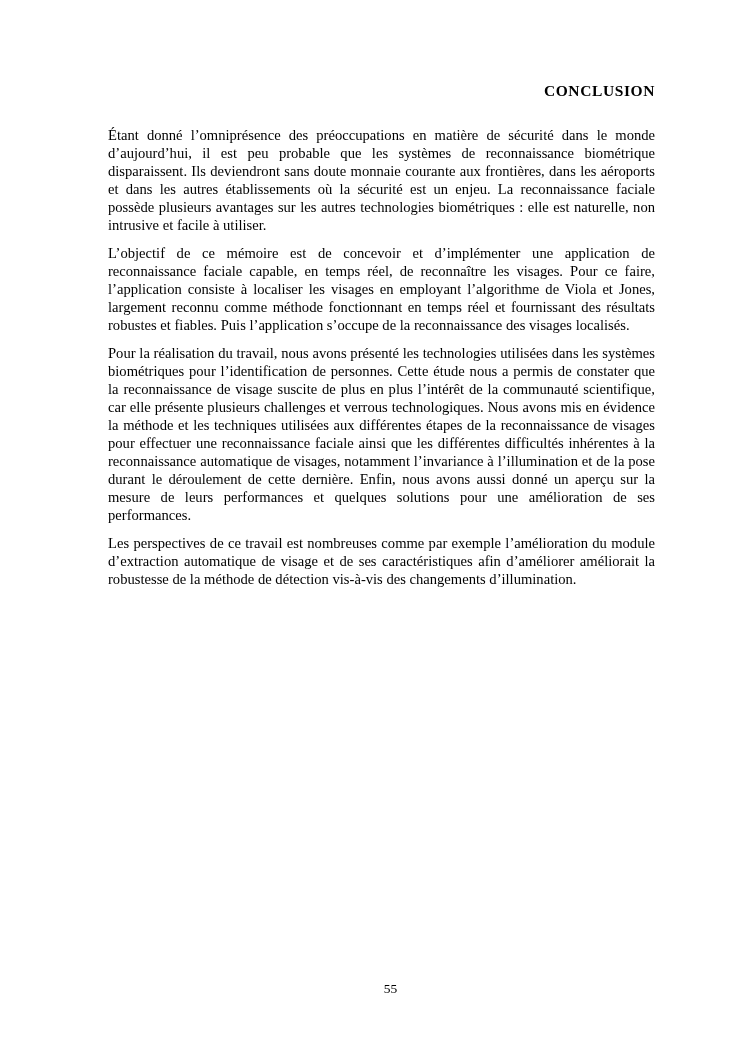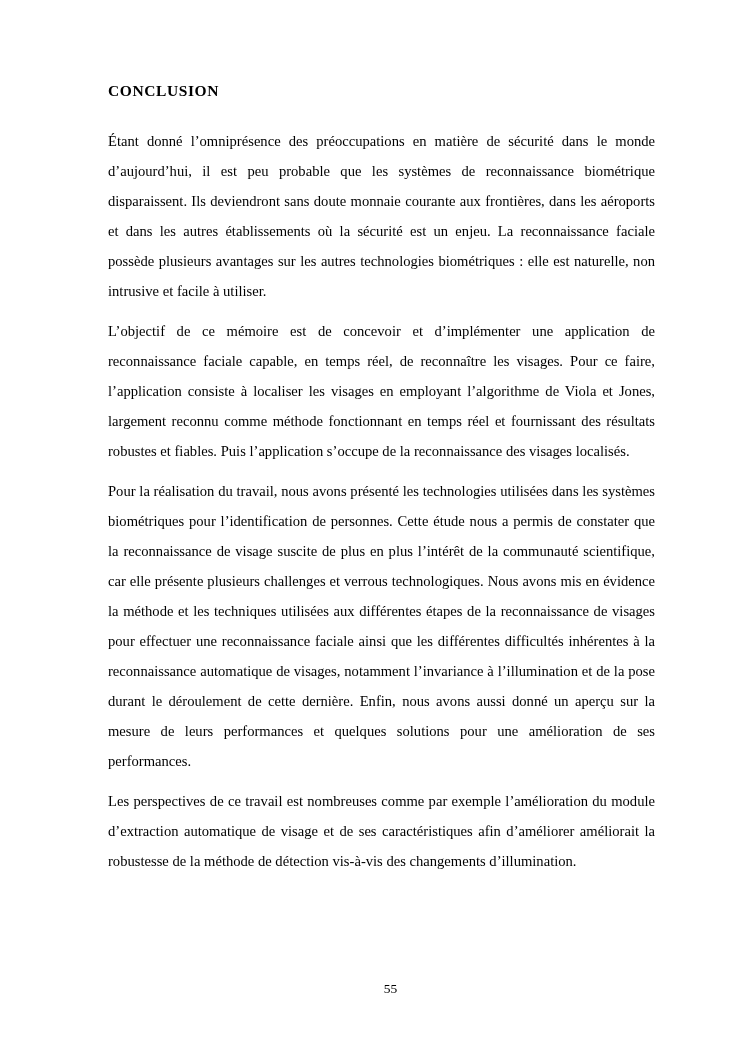--- a/index.html
+++ b/index.html
@@ -16,30 +16,30 @@
     overflow: hidden;
   }
   .page {
     width: 745px;
     height: 1053px;
     box-sizing: border-box;
     padding: 82px 90px 40px 108px;
     position: relative;
   }
   .doc-title {
-    text-align: left;
+    text-align: right;
     font-weight: bold;
     font-size: 15.5px;
     letter-spacing: 0.6px;
     margin: 0 0 26px 0;
   }
   .para {
     text-align: justify;
     font-size: 14.6px;
-    line-height: 30px;
+    line-height: 18px;
     margin: 0 0 10px 0;
     text-indent: 0;
     hyphens: none;
   }
   .para:last-of-type {
     margin-bottom: 16px;
   }
   .page-number {
     position: absolute;
     bottom: 56px;

